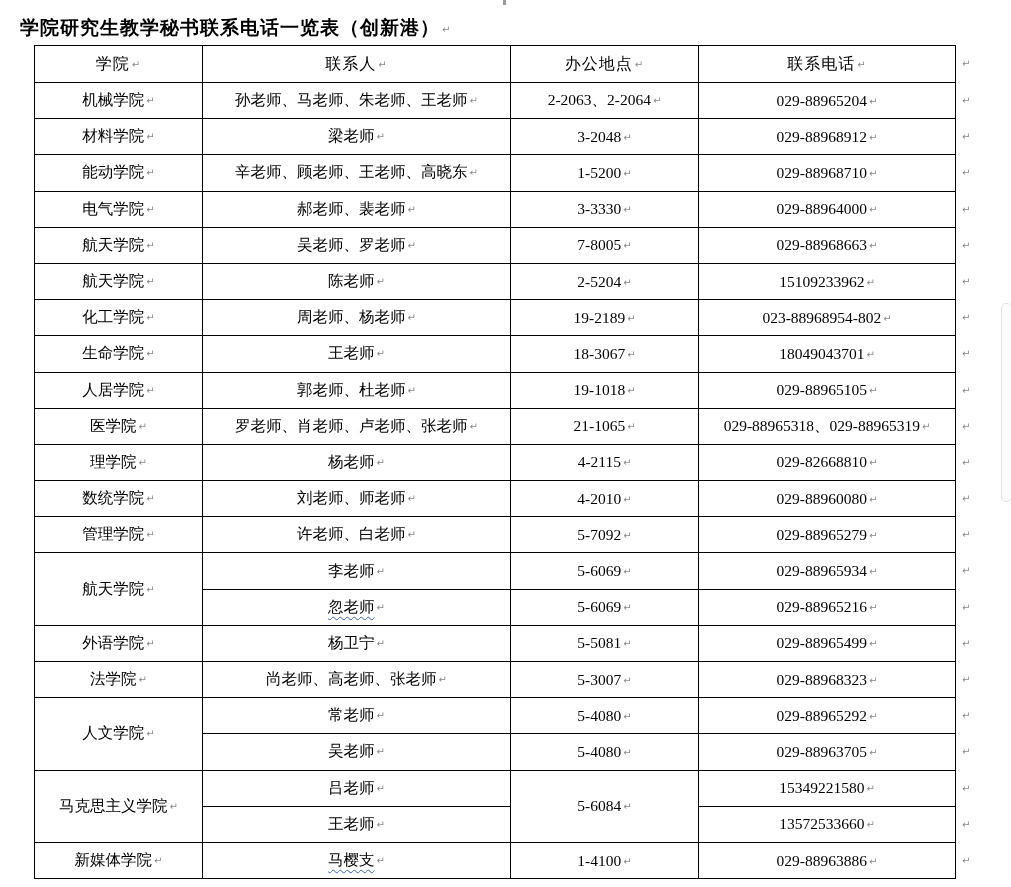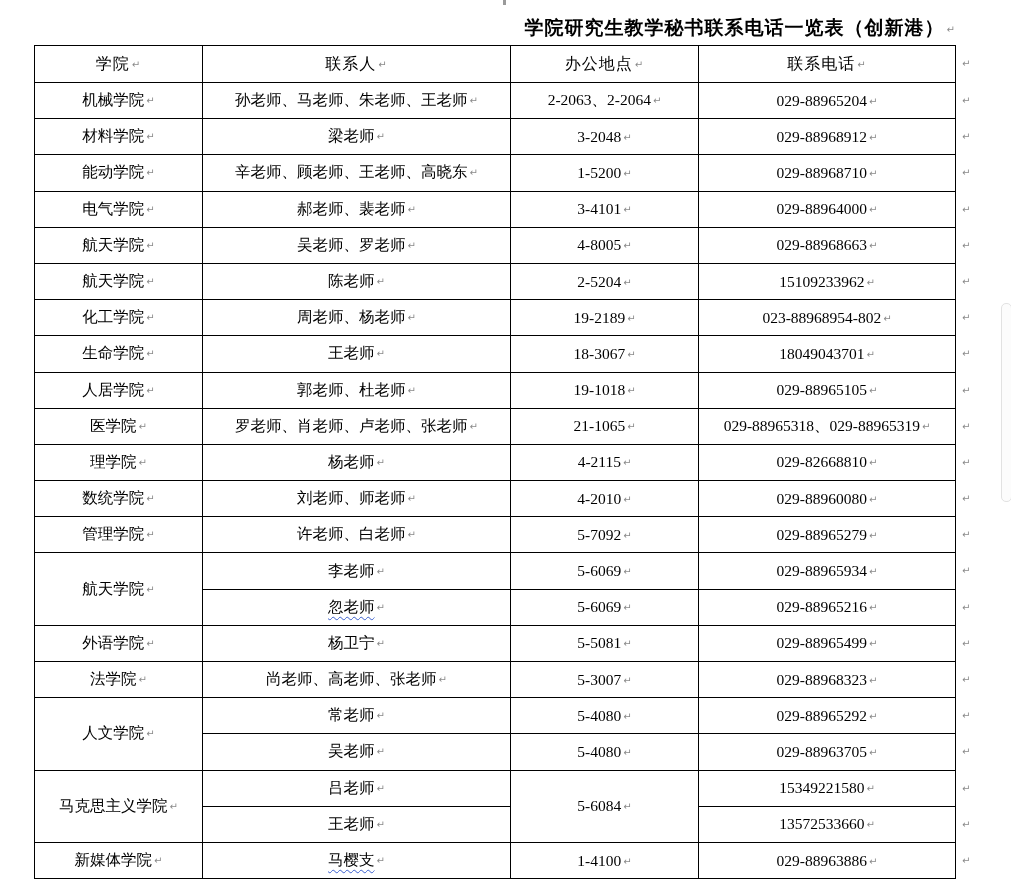--- a/index.html
+++ b/index.html
@@ -14,22 +14,22 @@
     overflow:hidden;
     font-family:"Liberation Serif","DejaVu Serif",serif;
     color:#000;
     position:relative;
   }
   .top-remnant{
     position:absolute;left:503px;top:0;
     width:3px;height:5px;background:#9a9a9a;
   }
   .title-wrap{
-    position:absolute;left:34px;top:15px;width:921px;
-    text-align:right;white-space:nowrap;
+    position:absolute;left:20px;top:15px;width:921px;
+    text-align:left;white-space:nowrap;
   }
   .title{
     font-size:19px;font-weight:bold;letter-spacing:1px;
   }
   .mark{
     color:var(--mark);
     font-size:10px;
     margin-left:2px;
     vertical-align:1px;
     font-family:"DejaVu Sans","Liberation Sans",sans-serif;
@@ -118,27 +118,27 @@
       </tr>
       <tr>
         <td><span class="cell-text">能动学院</span><span class="mark">↵</span></td>
         <td><span class="cell-text">辛老师、顾老师、王老师、高晓东</span><span class="mark">↵</span></td>
         <td><span class="cell-text">1-5200</span><span class="mark">↵</span></td>
         <td><span class="cell-text">029-88968710</span><span class="mark">↵</span></td>
       </tr>
       <tr>
         <td><span class="cell-text">电气学院</span><span class="mark">↵</span></td>
         <td><span class="cell-text">郝老师、裴老师</span><span class="mark">↵</span></td>
-        <td><span class="cell-text">3-4101</span><span class="mark">↵</span></td>
+        <td><span class="cell-text">3-3330</span><span class="mark">↵</span></td>
         <td><span class="cell-text">029-88964000</span><span class="mark">↵</span></td>
       </tr>
       <tr>
         <td><span class="cell-text">航天学院</span><span class="mark">↵</span></td>
         <td><span class="cell-text">吴老师、罗老师</span><span class="mark">↵</span></td>
-        <td><span class="cell-text">4-8005</span><span class="mark">↵</span></td>
+        <td><span class="cell-text">7-8005</span><span class="mark">↵</span></td>
         <td><span class="cell-text">029-88968663</span><span class="mark">↵</span></td>
       </tr>
       <tr>
         <td><span class="cell-text">航天学院</span><span class="mark">↵</span></td>
         <td><span class="cell-text">陈老师</span><span class="mark">↵</span></td>
         <td><span class="cell-text">2-5204</span><span class="mark">↵</span></td>
         <td><span class="cell-text">15109233962</span><span class="mark">↵</span></td>
       </tr>
       <tr>
         <td><span class="cell-text">化工学院</span><span class="mark">↵</span></td>

